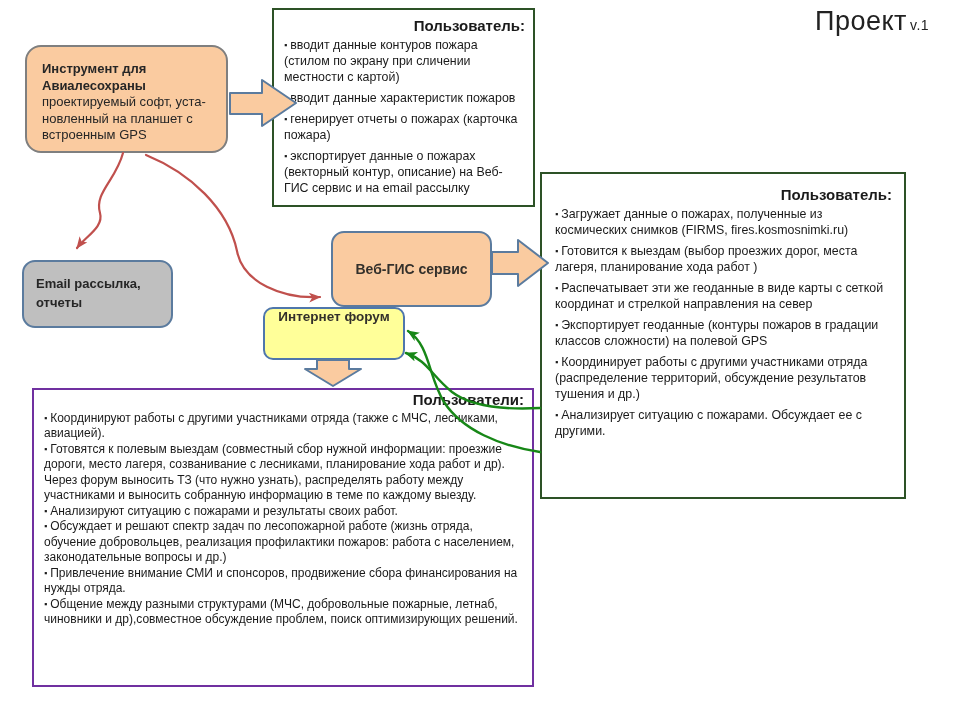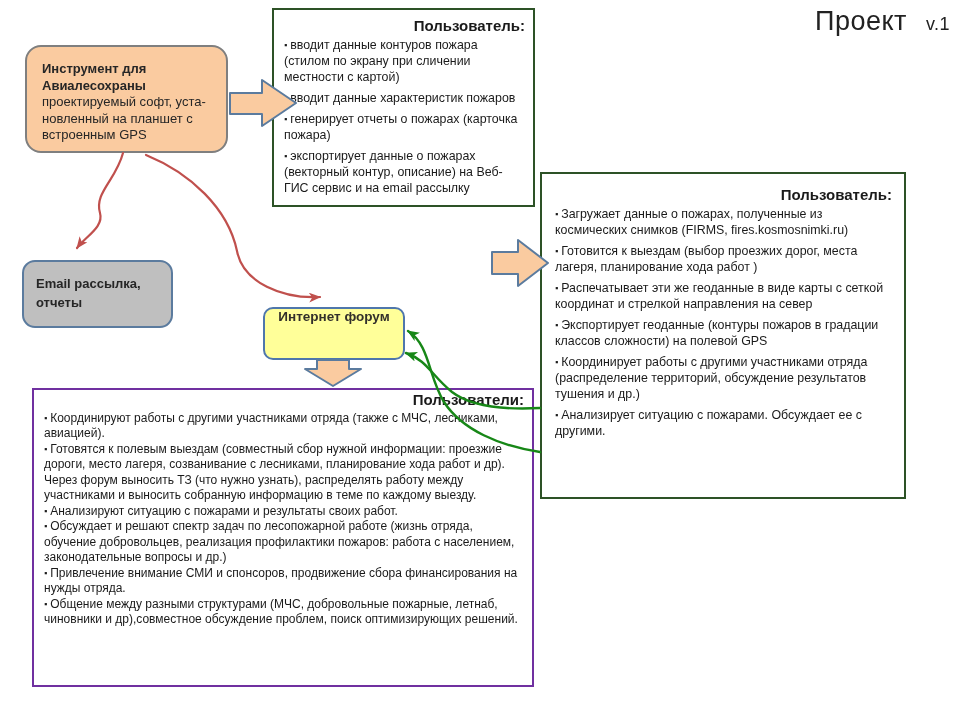--- a/index.html
+++ b/index.html
@@ -2,21 +2,21 @@
 <html style="--peach: #FACBA0; --yellow: #FFFF99; --gray: #BFBFBF; --tool_border: #7F7F7F; --blue_border: #5B7B9E; --forum_border: #4F77AC; --green_border: #2D5226; --purple_border: #7030A0; --red_arrow: #C0504D; --green_arrow: #178717;"><head>
 <meta charset="utf-8">
 <style>
   html,body{margin:0;padding:0;background:#fff;}
   .stage{position:relative;width:960px;height:720px;background:#fff;overflow:hidden;
          font-family:"Liberation Sans","DejaVu Sans",sans-serif;color:#1a1a1a;}
 
   
   .slide-title{position:absolute;left:815px;top:6px;width:140px;font-size:27px;
                letter-spacing:.5px;color:#222;white-space:nowrap;}
-  .slide-title .ver{font-size:18px;margin-left:19px;}
+  .slide-title .ver{font-size:14px;margin-left:3px;}
 
   
   .box{position:absolute;box-sizing:border-box;z-index:2;}
   .tool{left:25px;top:45px;width:203px;height:108px;background:var(--peach);
         border:2px solid var(--tool_border);border-radius:16px;
         padding:14px 10px 0 15px;font-size:13px;line-height:16.5px;color:#262626;}
   .tool .b{font-weight:bold;}
   .webgis{left:331px;top:231px;width:161px;height:76px;background:var(--peach);
           border:2px solid var(--blue_border);border-radius:13px;
           display:flex;align-items:center;justify-content:center;
@@ -94,20 +94,23 @@
     <div class="items">
         <div class="li">Координируют работы с другими участниками отряда (также с МЧС, лесниками, авиацией).</div>
         <div class="li">Готовятся к полевым выездам (совместный сбор нужной информации: проезжие дороги, место лагеря, созванивание с лесниками, планирование хода работ и др). Через форум выносить ТЗ (что нужно узнать), распределять работу между участниками и выносить собранную информацию в теме по каждому выезду.</div>
         <div class="li">Анализируют ситуацию с пожарами и результаты своих работ.</div>
         <div class="li">Обсуждает и решают спектр задач по лесопожарной работе (жизнь отряда, обучение добровольцев, реализация профилактики пожаров: работа с населением, законодательные вопросы и др.)</div>
         <div class="li">Привлечение внимание СМИ и спонсоров, продвижение сбора финансирования на нужды отряда.</div>
         <div class="li">Общение между разными структурами (МЧС, добровольные пожарные, летнаб, чиновники и др),совместное обсуждение проблем,  поиск оптимизирующих решений.</div>
       </div>
   </div>
 
+  <div class="box webgis">
+    <span>Веб-ГИС сервис</span>
+  </div>
 
   <div class="box forum">
     <span>Интернет форум</span>
   </div>
 
   <div class="box email">
     <span>Email рассылка, отчеты</span>
   </div>
 
   <svg class="overlay" viewBox="0 0 960 720" xmlns="http://www.w3.org/2000/svg">

